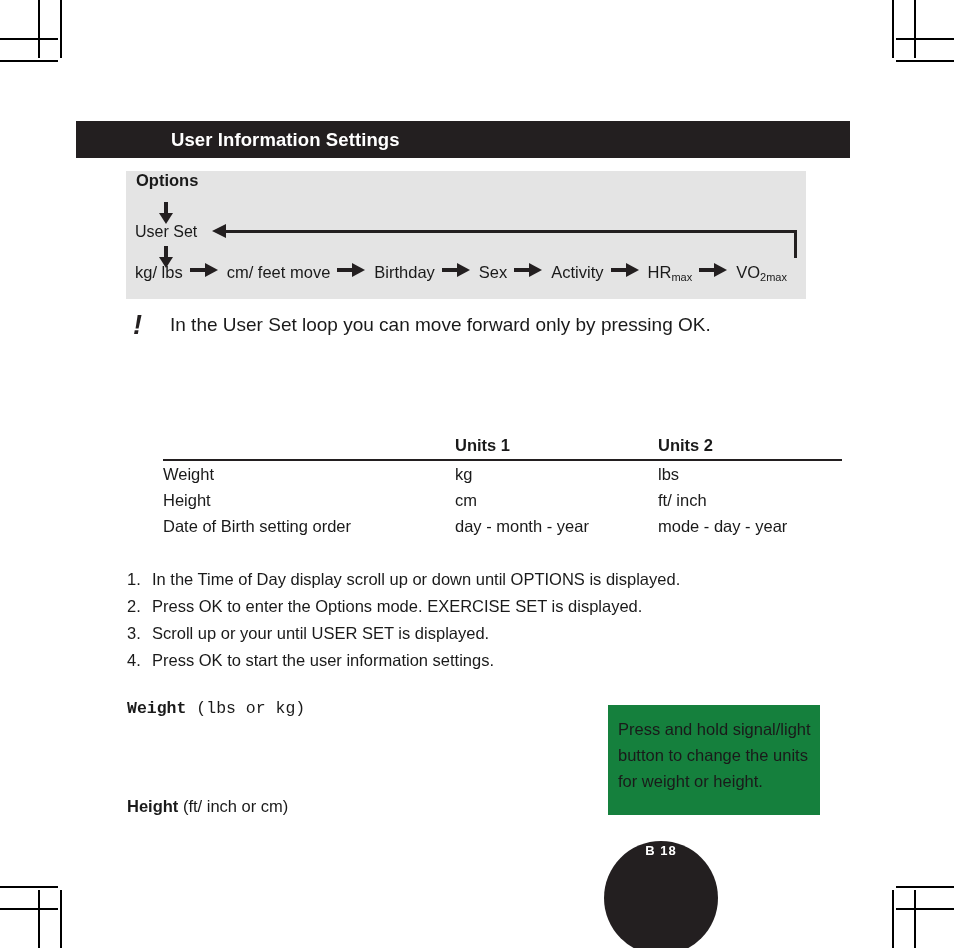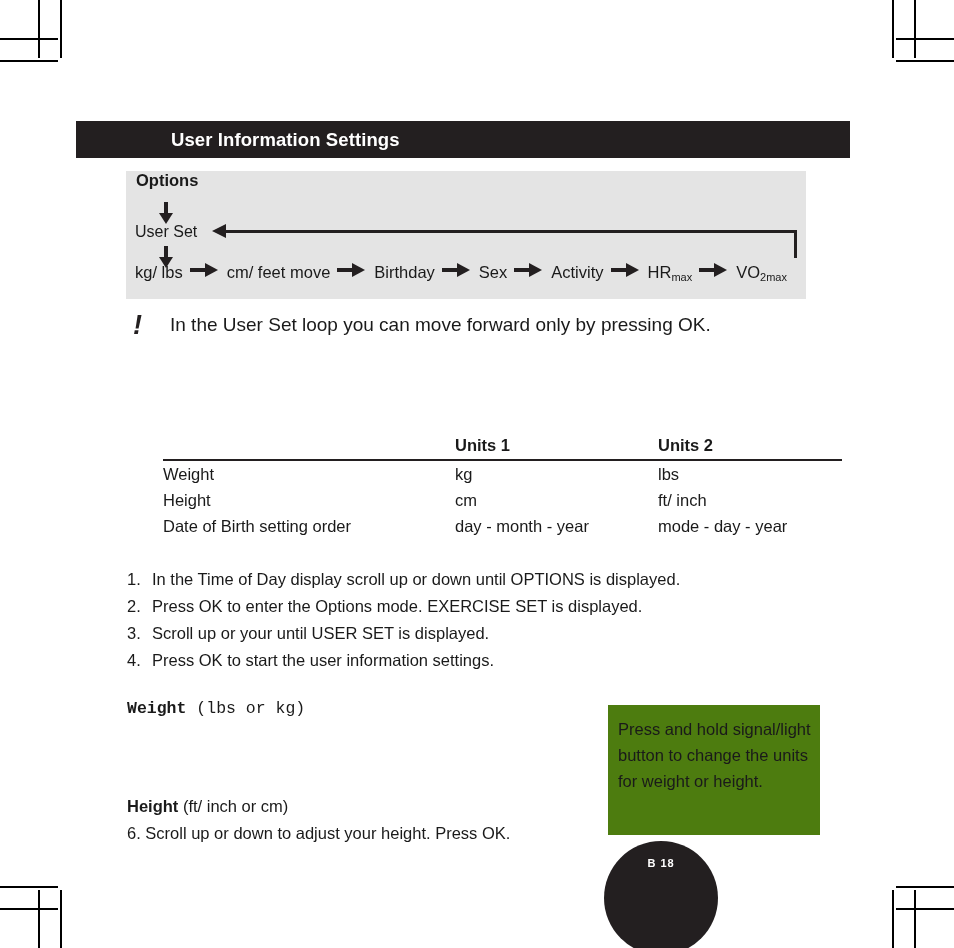--- a/index.html
+++ b/index.html
@@ -272,22 +272,22 @@
   .sub-head { font-weight: bold; }
   .sub-head-rest { font-weight: normal; }
   .sub-step { margin-top: 0px; }
 
   
   .callout {
     position: absolute;
     left: 608px;
     top: 705px;
     width: 212px;
-    height: 130px;
-    background: #4d7c0f;
+    height: 110px;
+    background: #15803d;
   }
   .callout-text {
     position: absolute;
     left: 10px;
     top: 11px;
     width: 196px;
     font-size: 16.5px;
     line-height: 26px;
     color: #1a1a1a;
   }
@@ -297,26 +297,26 @@
     position: absolute;
     left: 604px;
     top: 841px;
     width: 114px;
     height: 114px;
     border-radius: 50%;
     background: #231f20;
   }
   .page-badge-label {
     position: absolute;
-    top: 16px;
+    top: 2px;
     left: 0;
     width: 114px;
     text-align: center;
     color: #ffffff;
-    font-size: 11px;
+    font-size: 13px;
     font-weight: bold;
     letter-spacing: 1px;
   }
 </style>
 </head>
 <body>
 
 <div class="page">
 
   <div class="cropmark cm-h" style="left:0px; top:38px;"></div>
@@ -455,21 +455,20 @@
   <div class="sub-block weight">
     <div>
       <span class="sub-head">Weight</span><span class="sub-head-rest"> (lbs or kg)</span>
     </div>
   </div>
 
   <div class="sub-block height">
     <div>
       <span class="sub-head">Height</span><span class="sub-head-rest"> (ft/ inch or cm)</span>
     </div>
-    <div class="sub-step">6.  Scroll up or down to adjust your height. Press OK.</div>
   </div>
 
   <div class="callout">
     <div class="callout-text">Press and hold signal/light button to change the units for weight or height.</div>
   </div>
 
   <div class="page-badge">
     <div class="page-badge-label">B 18</div>
   </div>
 

